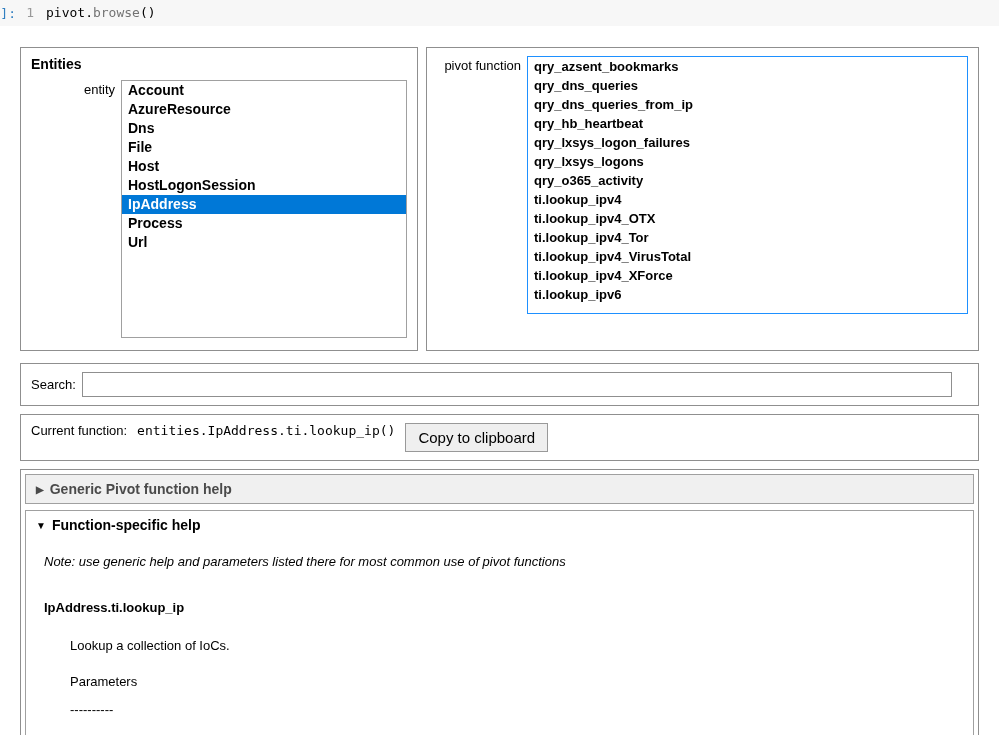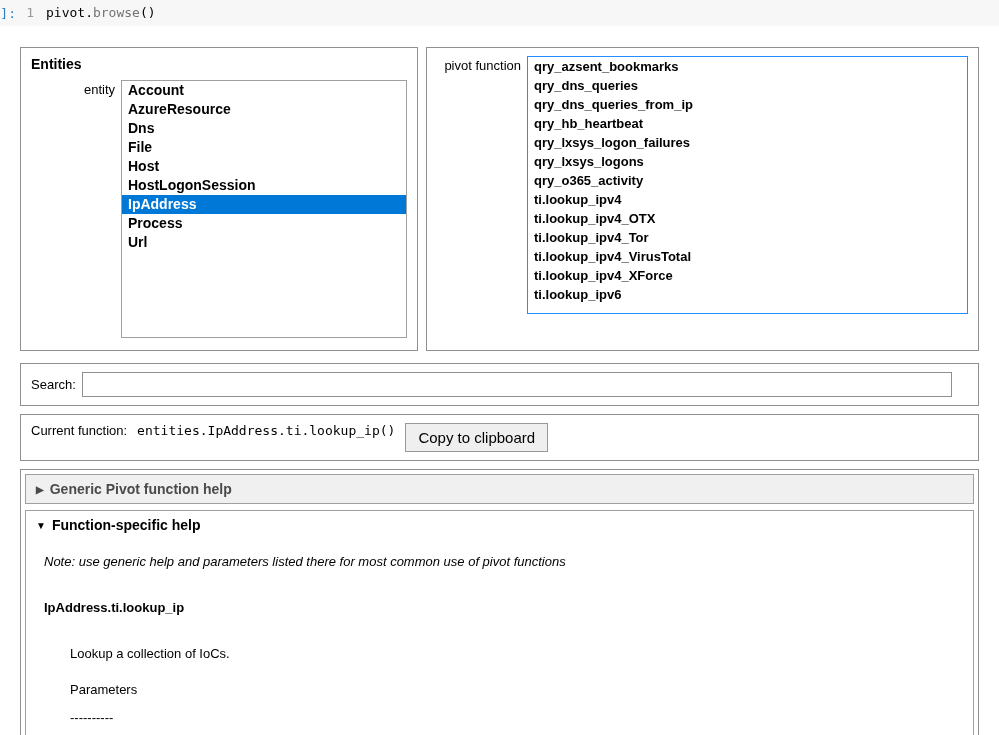--- a/index.html
+++ b/index.html
@@ -163,21 +163,21 @@
     line-height: 1.7;
     display: none;
   }
   .accordion.open .accordion-content { display: block; }
   .help-note {
     font-style: italic;
     margin-bottom: 24px;
   }
   .help-sub {
     font-weight: 700;
-    margin-bottom: 24px;
+    margin-bottom: 16px;
   }
   .help-body { padding-left: 26px; }
   .help-desc { margin-bottom: 14px; }
   .help-params { margin-bottom: 6px; }
   
   .listbox::-webkit-scrollbar { width: 15px; }
   .listbox::-webkit-scrollbar-track { background: #f0f0f0; }
   .listbox::-webkit-scrollbar-thumb { background: #bcbcbc; }
 </style>
 </head>

